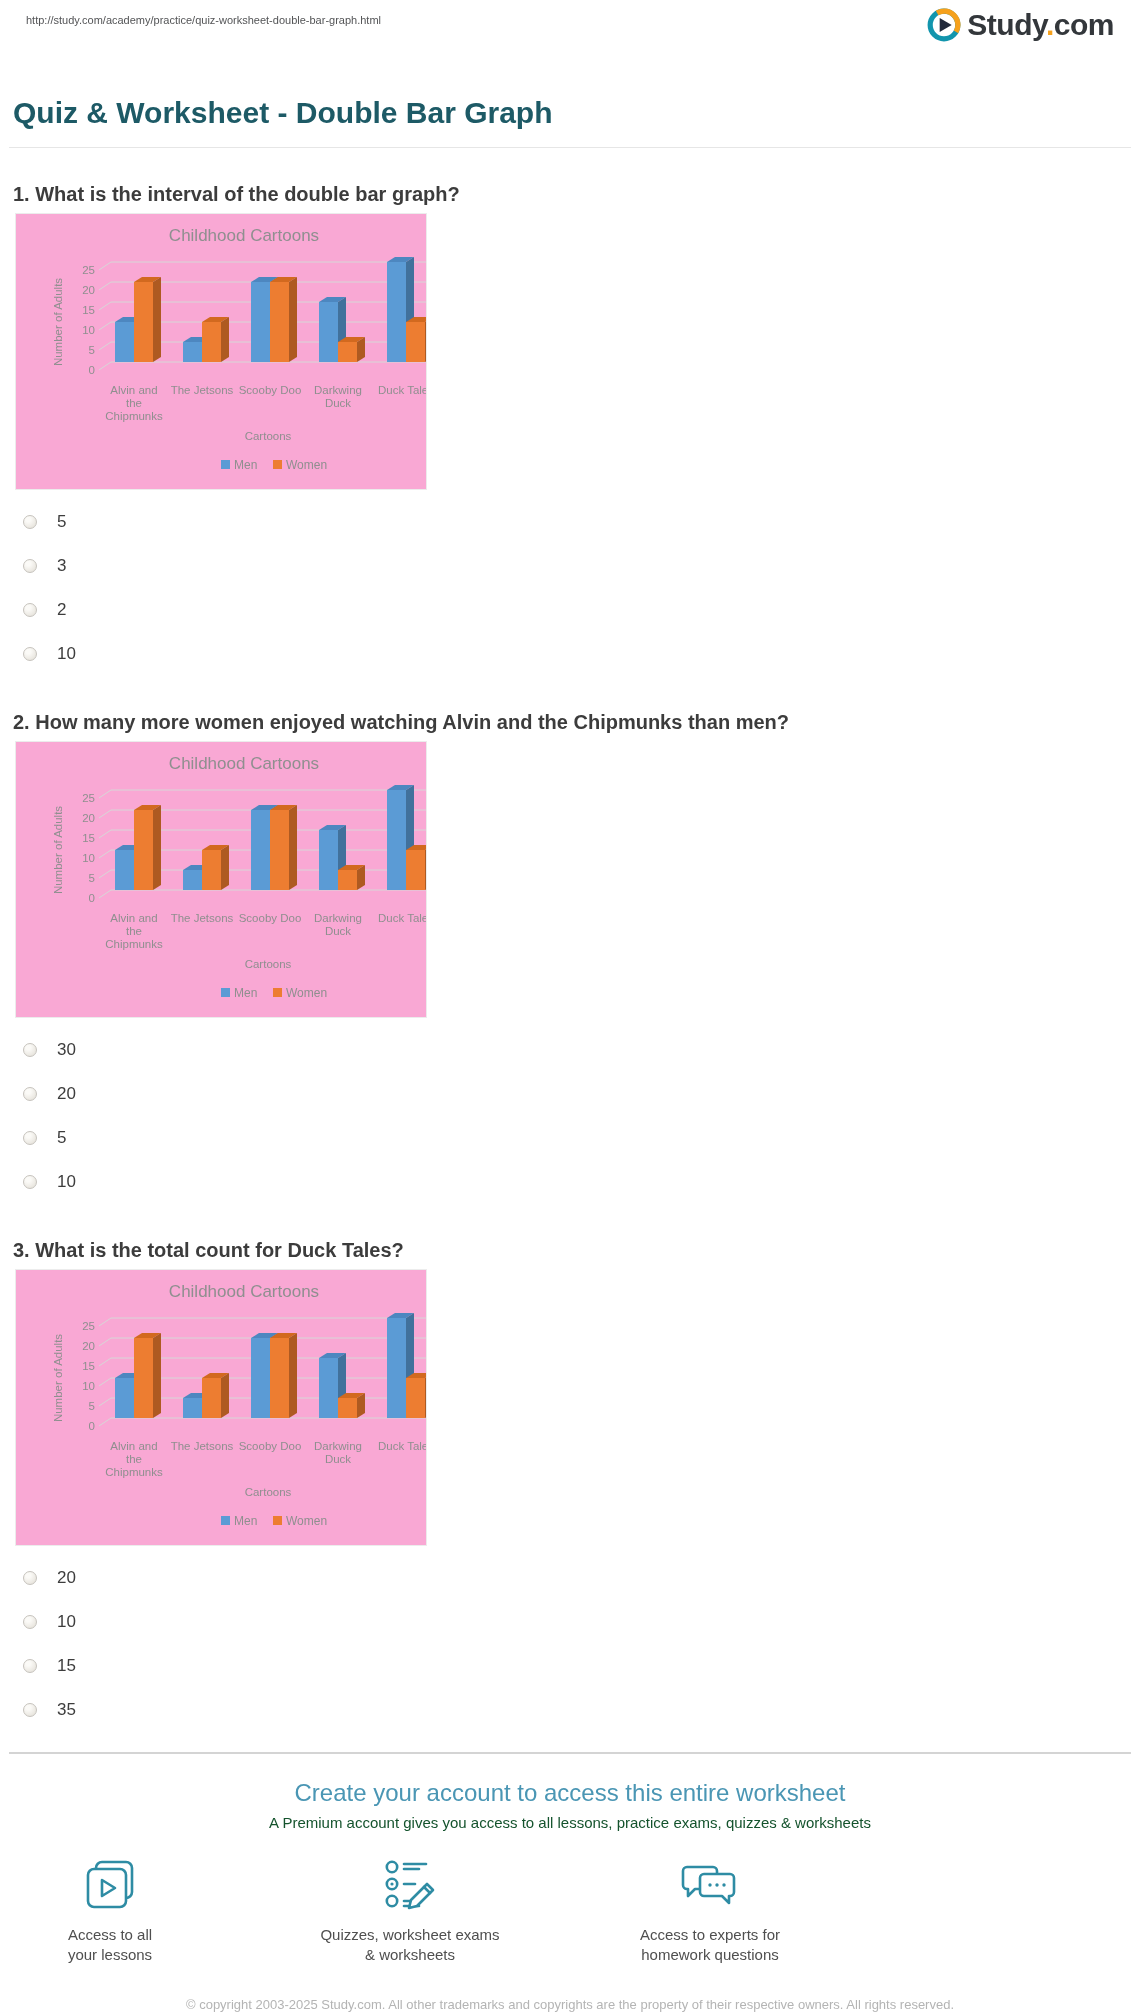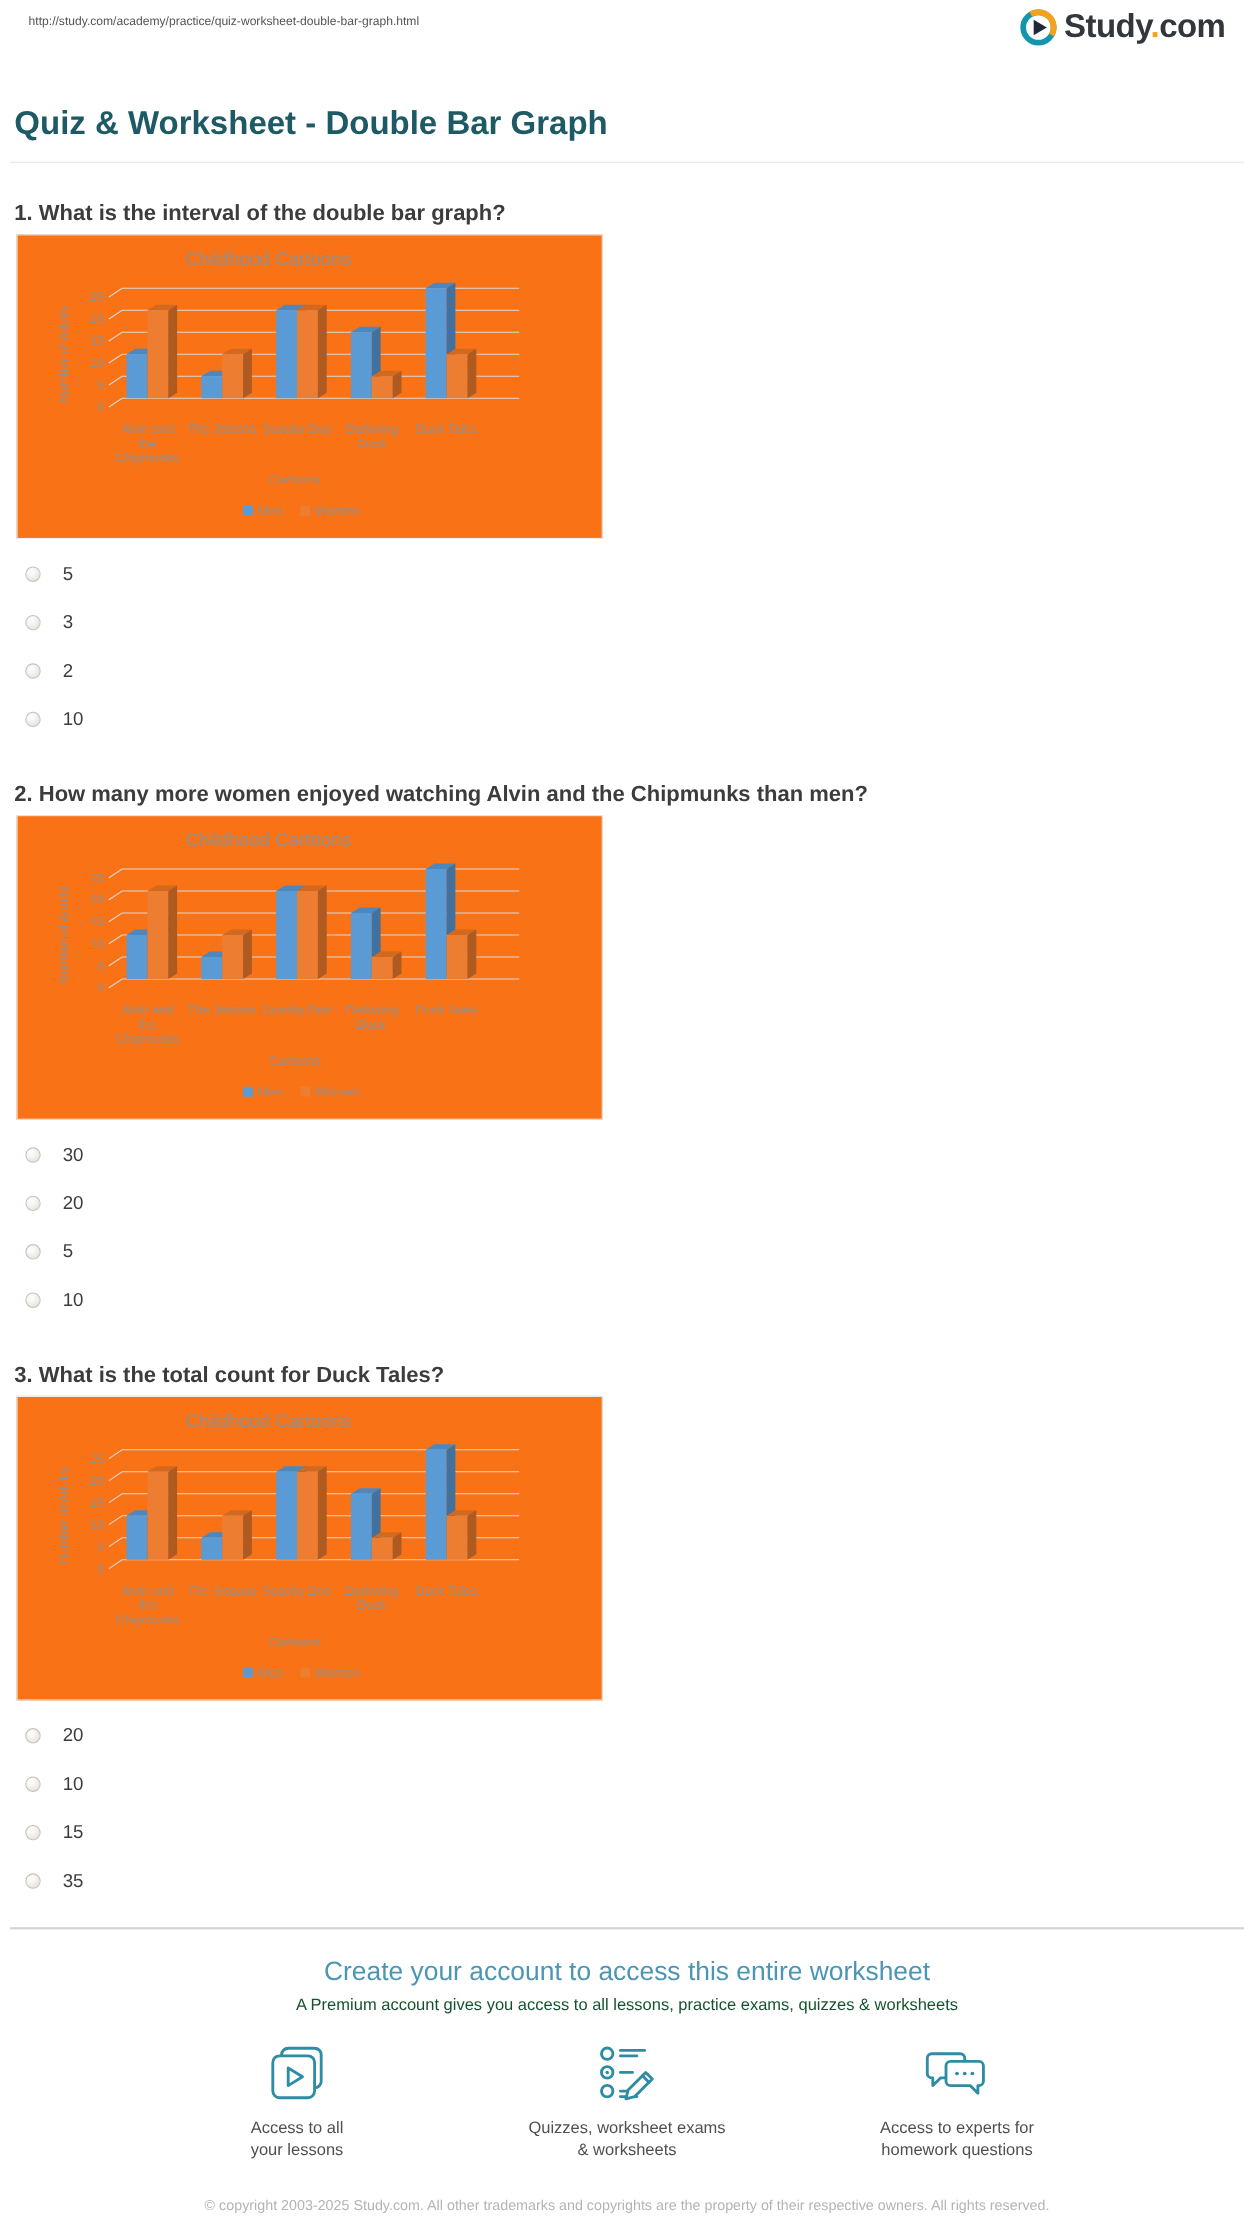--- a/index.html
+++ b/index.html
@@ -16,38 +16,38 @@
   .logo-text { font-size:30px; font-weight:bold; color:#33373b; letter-spacing:-0.5px; }
   .logo-dot { color:#f6a11c; }
   h1.page-title {
     margin:36px 0 0 13px; font-size:30px; font-weight:bold; color:#1d5a66; line-height:38px;
   }
   .title-rule { border:none; border-top:1px solid #e6e6e6; margin:15px 9px 0 9px; }
 
   .question-section { margin-top:34px; }
   .question-heading { margin:0 0 0 13px; font-size:20px; font-weight:bold; color:#3c3c3c; line-height:24px; }
   .chart-box {
-    width:533px; height:277px; margin:7px 0 0 15px;
-    border:1px solid #ececec; background:#f97316; overflow:hidden;
+    width:412px; height:277px; margin:7px 0 0 15px;
+    border:1px solid #ececec; background:#f9a8d4; overflow:hidden;
   }
   .chart-box svg { display:block; font-family:"Liberation Sans","DejaVu Sans",sans-serif; }
   .options { margin:10px 0 0 0; }
   .option-row { display:flex; align-items:center; height:44px; }
   .radio {
     width:14px; height:14px; margin-left:23px; border-radius:50%;
     border:1px solid #c6c3bd;
     background:radial-gradient(circle at 35% 30%, #fbfaf7 20%, #e9e6df 75%);
     flex:0 0 auto; cursor:pointer;
   }
   .option-label { margin-left:20px; font-size:17px; color:#3d3d3d; }
 
   .footer-divider { border:none; border-top:2px solid #d4d4d4; margin:20px 9px 0 9px; }
   .footer-heading { margin-top:24px; text-align:center; font-size:24px; color:#4a96b4; line-height:30px; }
   .footer-subheading { margin-top:5px; text-align:center; font-size:15px; color:#14532d; line-height:20px; }
-  .features { margin-top:24px; display:flex; justify-content:center; align-items:flex-start; gap:80px; }
+  .features { margin-top:24px; display:flex; align-items:flex-start; gap:80px; }
   .feature-column { width:220px; display:flex; flex-direction:column; align-items:center; }
   .feature-icon { width:62px; height:58px; }
   .feature-label { margin-top:10px; text-align:center; font-size:15px; color:#4f4f4f; line-height:20px; }
   .copyright { margin:30px auto 0 auto; max-width:810px; text-align:center; font-size:13px; color:#b4b4b4; line-height:19px; }
 </style>
 </head>
 <body>
 
 <div class="header">
   <div class="url-text">http://study.com/academy/practice/quiz-worksheet-double-bar-graph.html</div>

